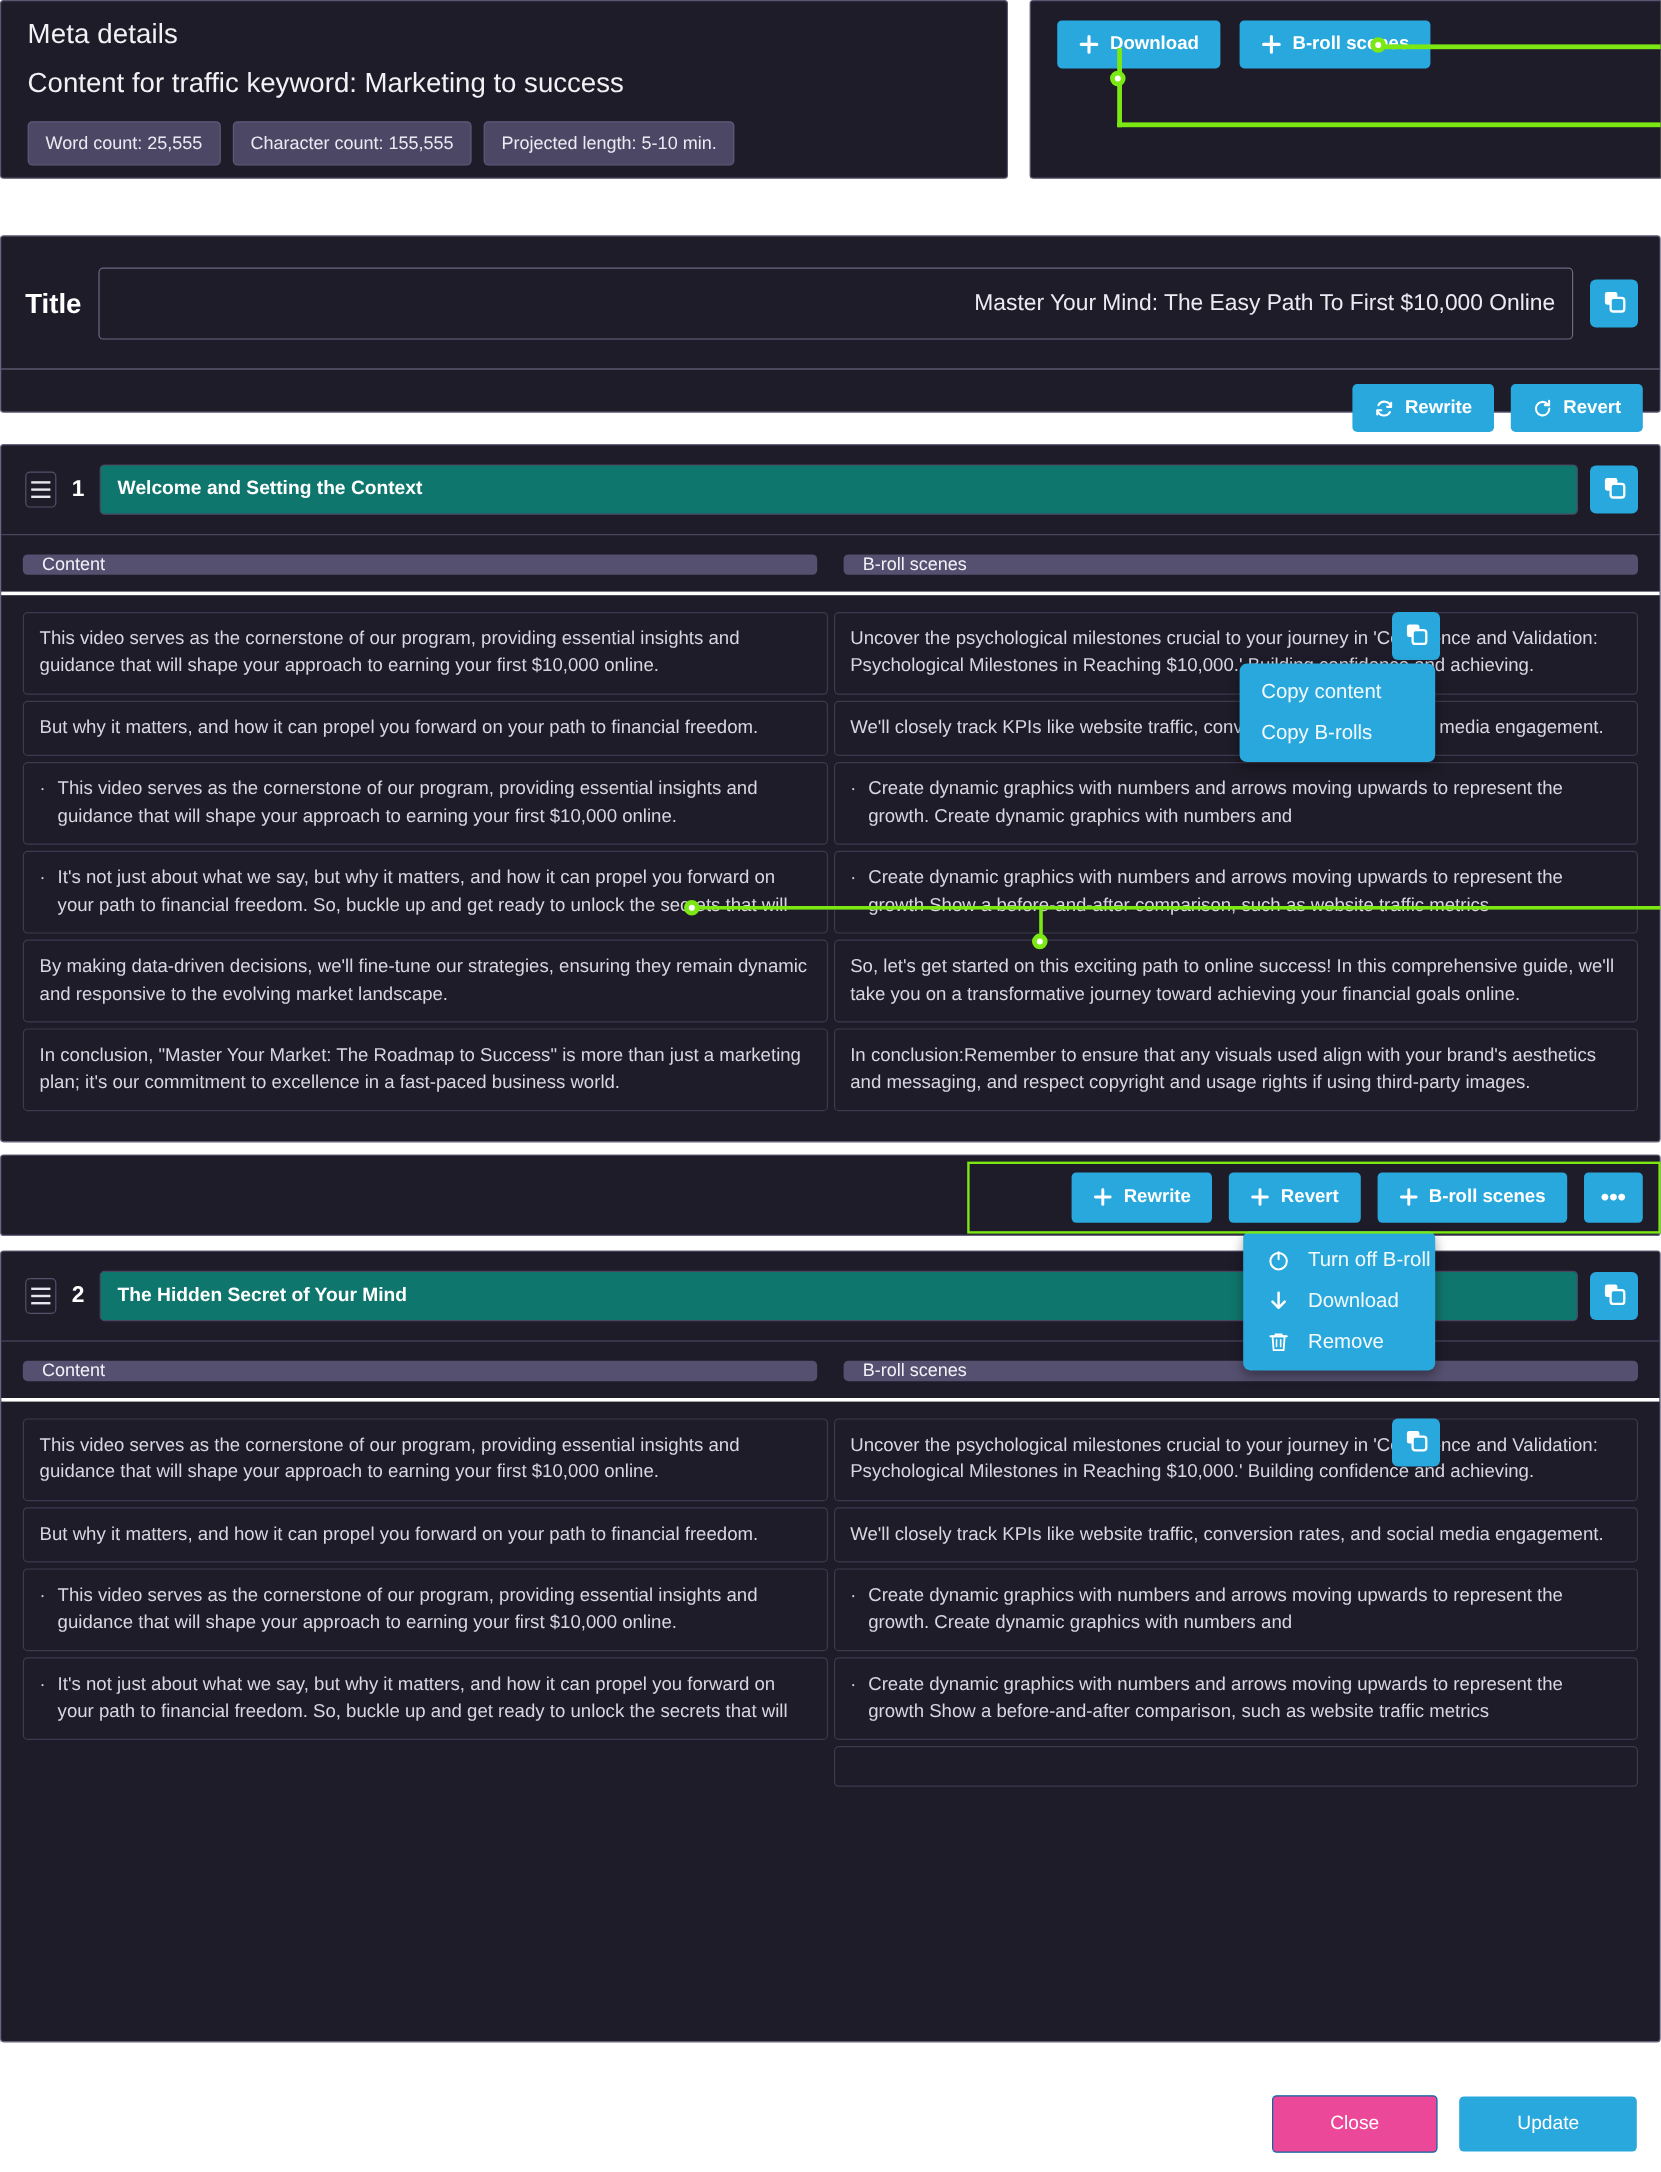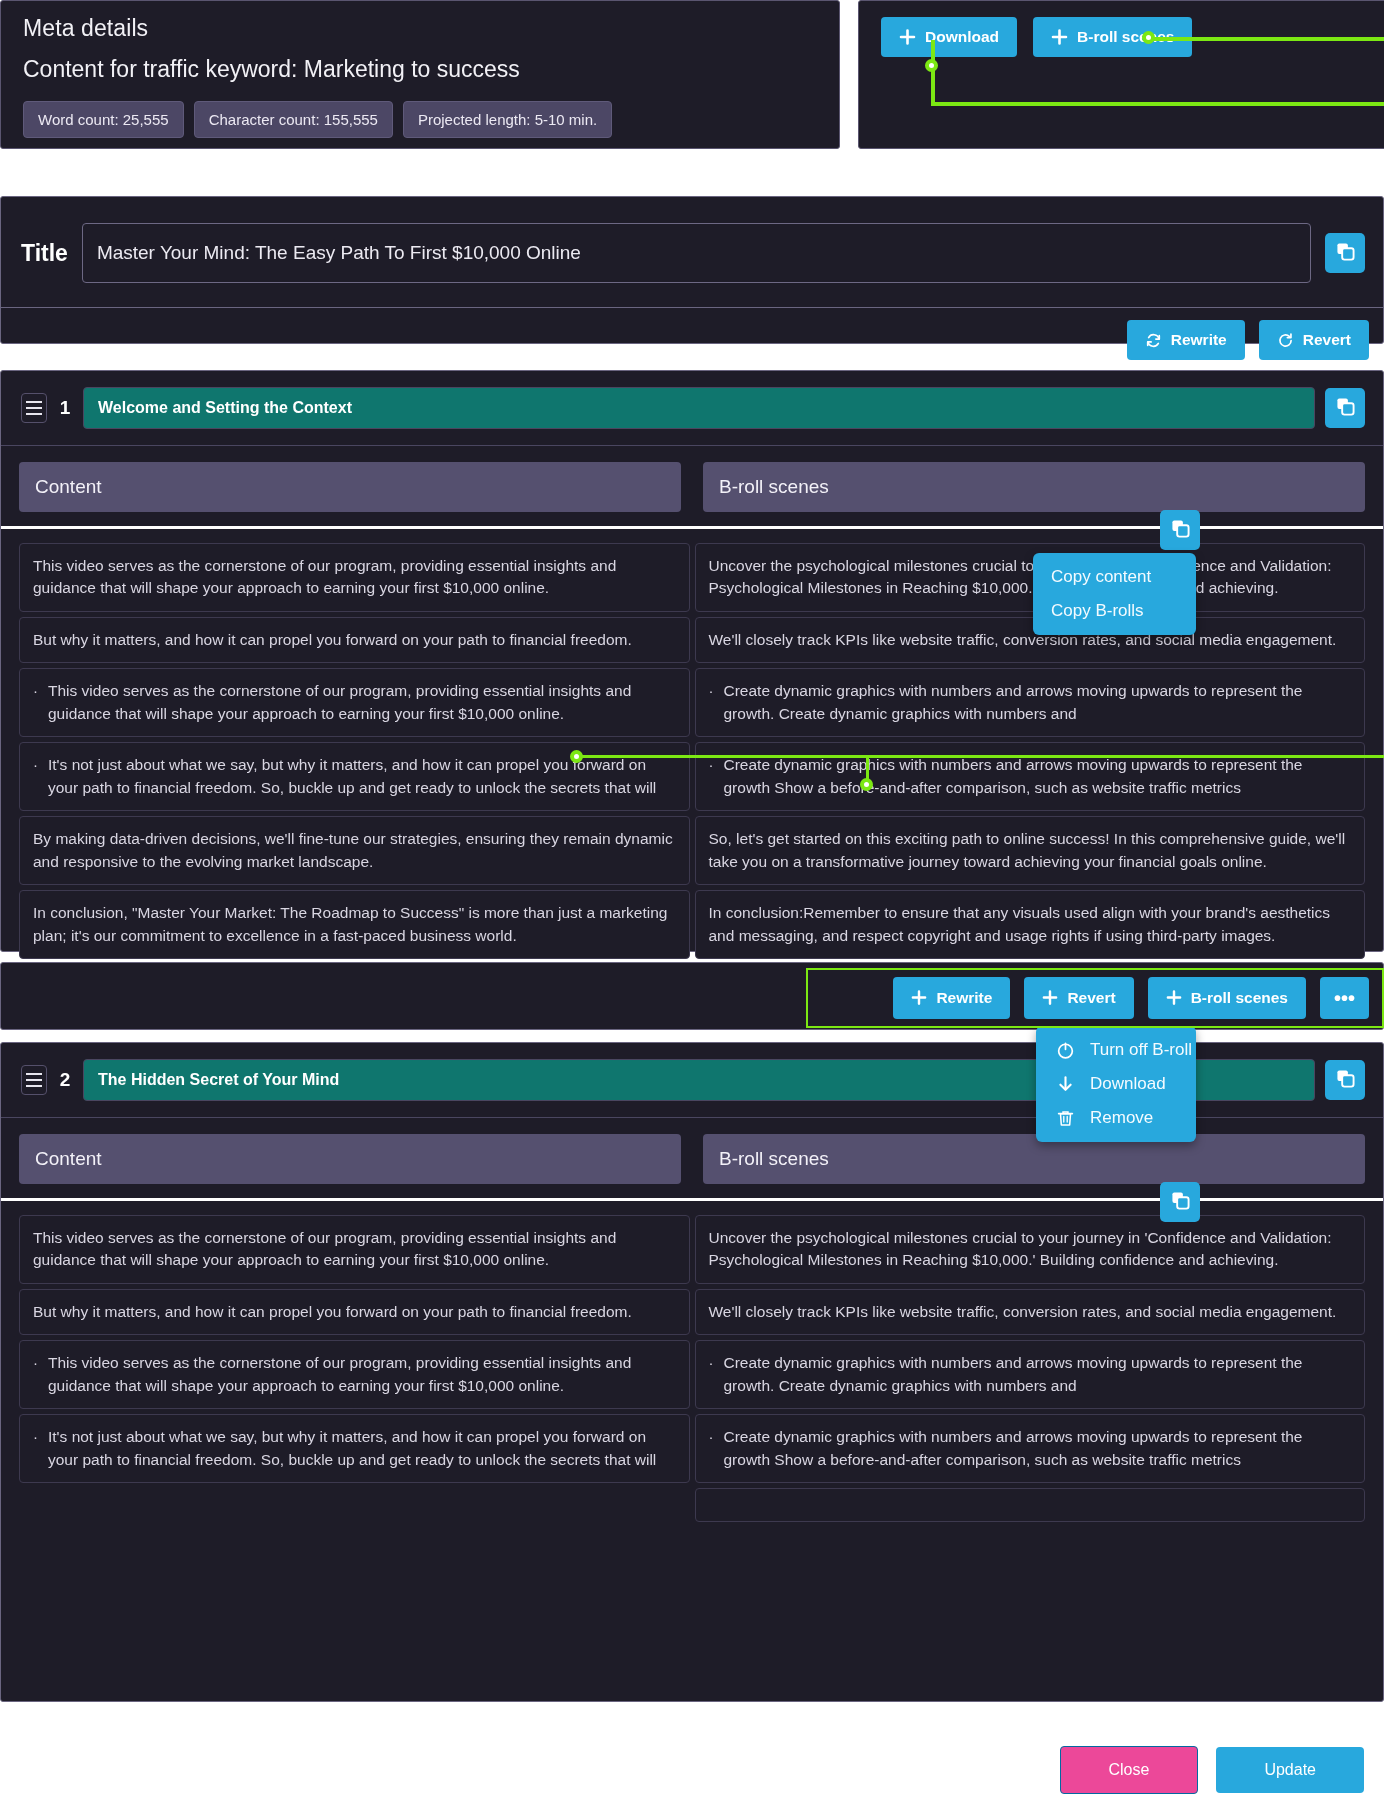--- a/index.html
+++ b/index.html
@@ -43,21 +43,21 @@
   
   .title-card {
     position:absolute; left:0; top:196px; width:1384px; height:148px;
     background:#1e1c28; border:1px solid #6a6580; border-radius:3px;
   }
   .title-row { display:flex; align-items:center; gap:14px; padding: 26px 18px 24px 20px; }
   .title-label { color:#ffffff; font-size:23px; font-weight:700; }
   .title-input {
     flex:1; background:#1e1c28; border:1px solid #6d6884; border-radius:4px;
     color:#eceaf2; font-size:19px; padding: 18px 14px;
-    font-family:"Liberation Sans", sans-serif; outline:none;
+    font-family:"Liberation Sans", sans-serif; outline:none;text-align:right;
   }
   .copy-btn {
     width:40px; height:40px; border-radius:5px; background:#28a8dd; border:none;
     display:flex; align-items:center; justify-content:center; cursor:pointer; flex:none;
   }
   .title-divider { height:1px; background:#6a6580; width:100%; }
   .title-actions { display:flex; justify-content:flex-end; gap:14px; padding: 12px 14px 0 0; }
 
   
   .section-card {
@@ -73,22 +73,22 @@
   .burger span { display:block; width:16px; height:2px; background:#e8e6ef; }
   .sec-num { color:#fff; font-size:19px; font-weight:700; width:16px; text-align:center; }
   .sec-title-box {
     flex:1; background:#0f766e; border:1px solid #4a4660; border-radius:4px;
     color:#ffffff; font-size:16px; font-weight:700; padding: 11px 14px;
   }
   .sec-divider { height:1px; background:#4a4660; margin: 2px 0 0 0; }
 
   .col-heads { display:flex; gap:22px; padding: 16px 18px 14px 18px; }
   .col-head {
-    background:#55506f; border-radius:4px; color:#f3f1f8; font-size:19px;
-    padding: 14px 16px; flex:1;
+    background:#55506f; border-radius:4px; color:#f3f1f8; font-size:15px;
+    padding: 0 16px; flex:1;
   }
   .hr-white { height:3px; background:#ffffff; }
 
   .cols { display:flex; gap:5px; padding: 14px 18px 18px 18px; align-items:flex-start; }
   .col { flex:1; display:flex; flex-direction:column; gap:5px; }
   .blk {
     border:1px solid #3d394f; border-radius:4px; background:#1e1c28;
     color:#d9d6e2; font-size:15.5px; line-height:1.45; padding: 11px 13px;
   }
   .blk.bullet { padding-left: 13px; }

